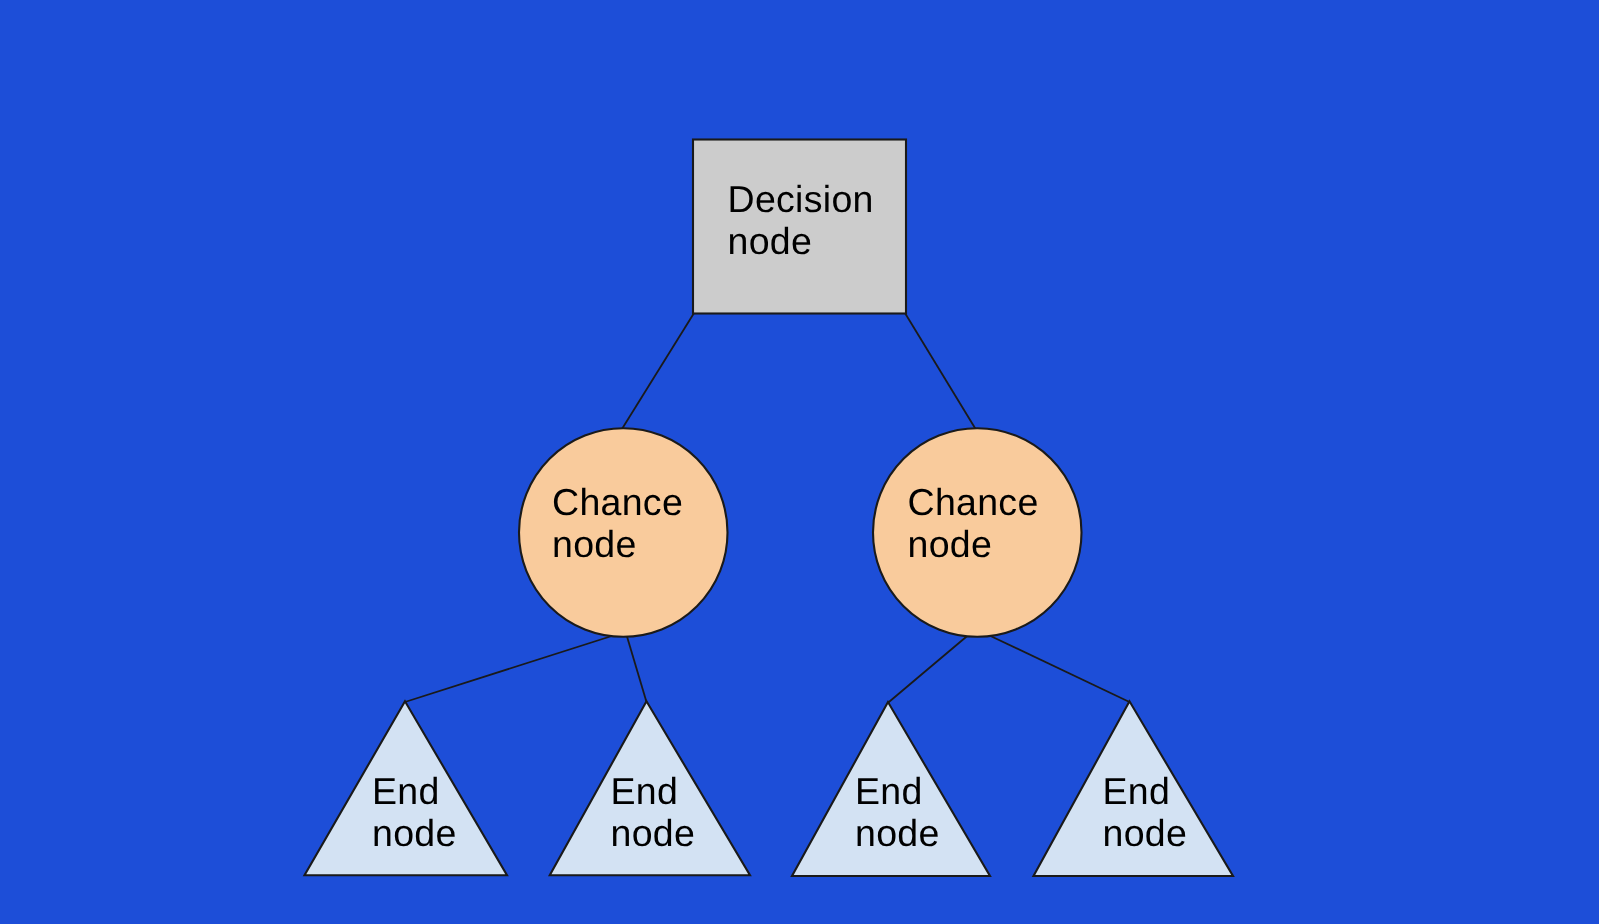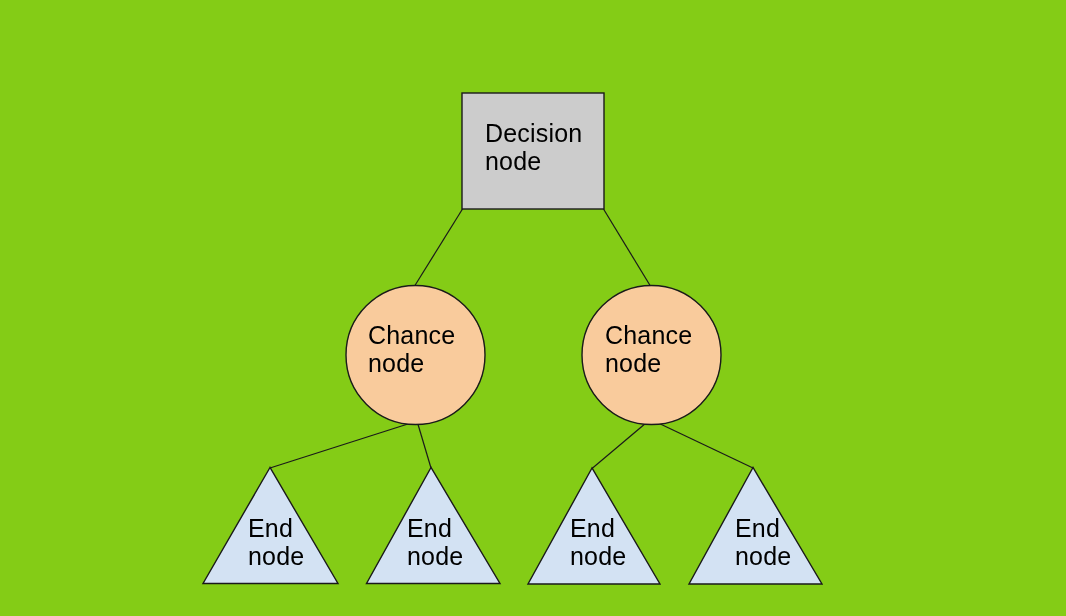--- a/index.html
+++ b/index.html
@@ -4,21 +4,21 @@
 <style>
   html, body {
     margin: 0;
     padding: 0;
     background: #ffffff;
   }
   .canvas {
     position: relative;
     width: 1066px;
     height: 616px;
-    background: #84cc16;
+    background: #1d4ed8;
     font-family: "Liberation Sans", sans-serif;
     overflow: hidden;
   }
   .diagram-svg {
     position: absolute;
     left: 0;
     top: 0;
   }
   .edge {
     stroke: #1a1a1a;

